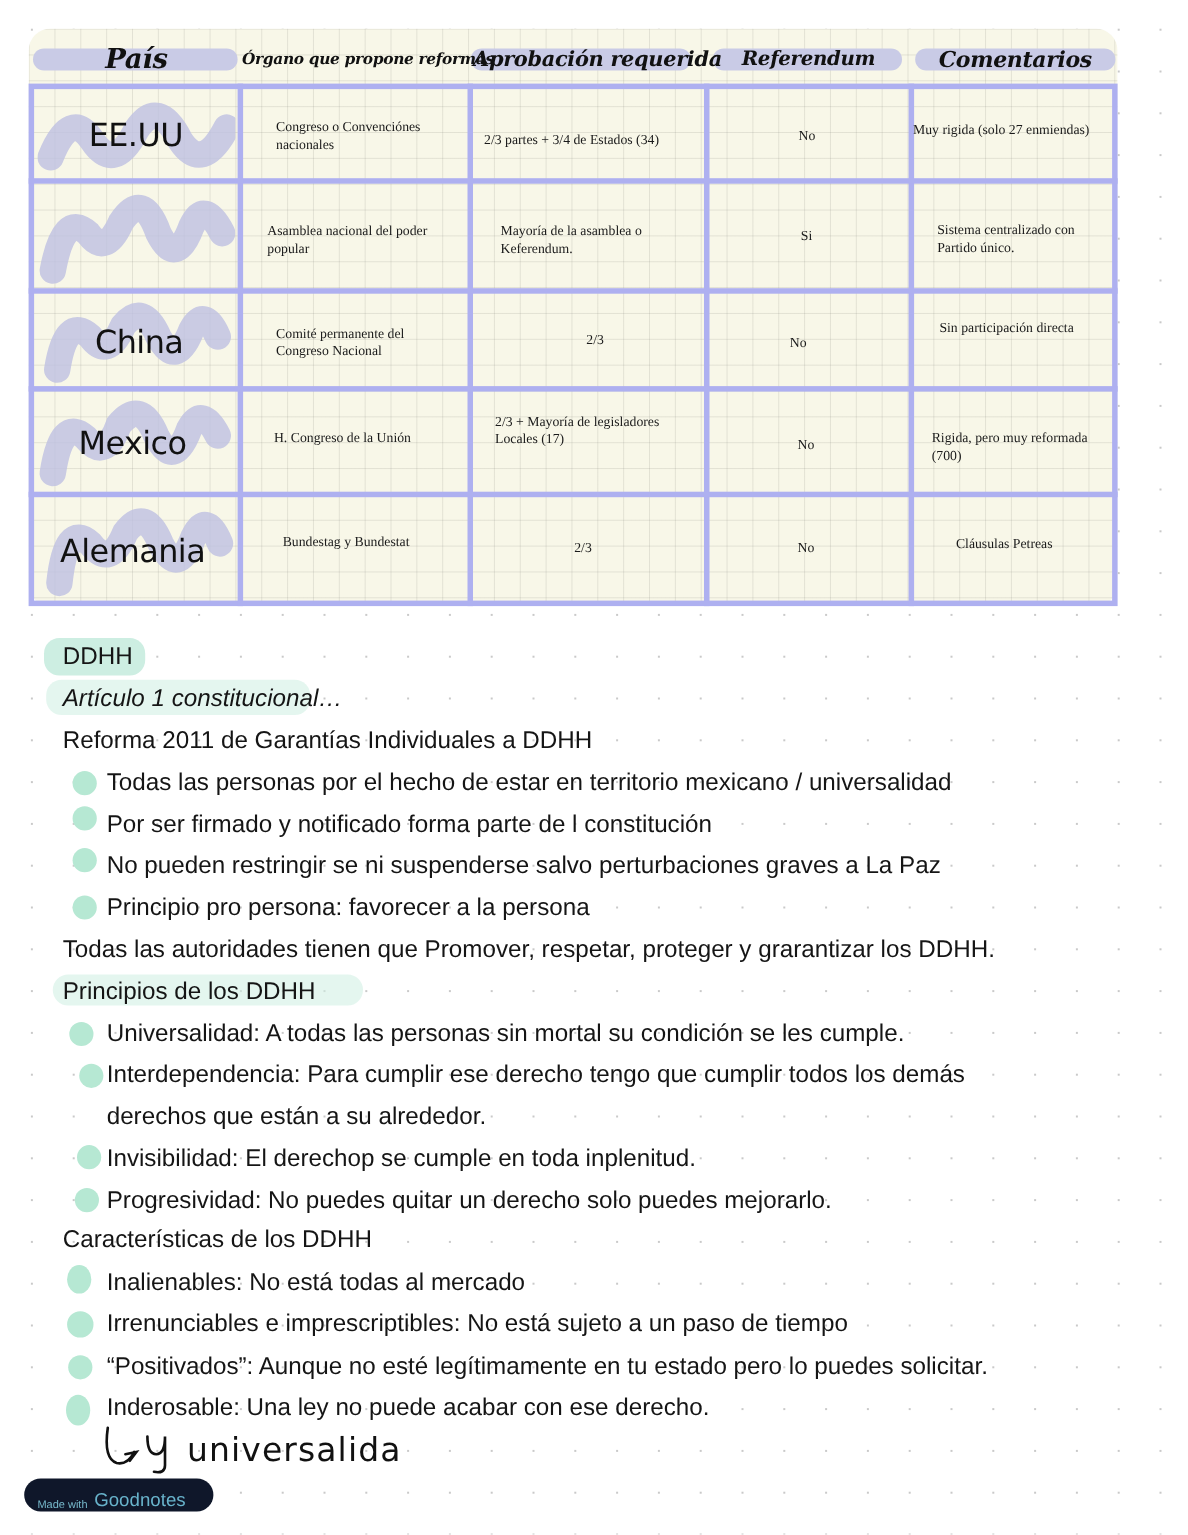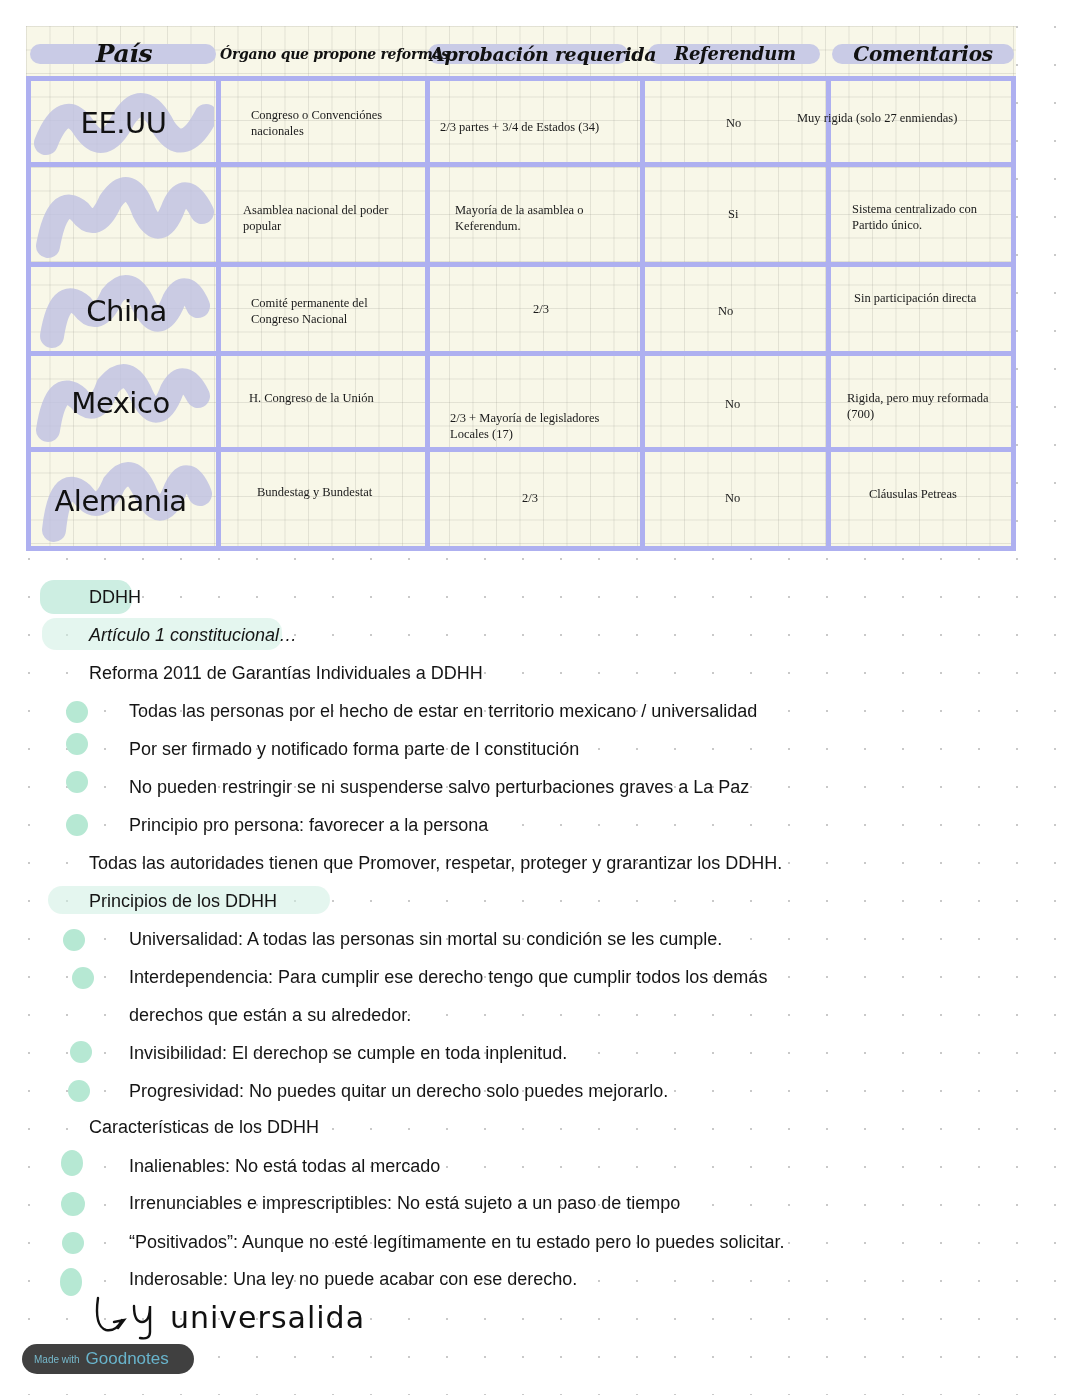--- a/index.html
+++ b/index.html
@@ -13,20 +13,21 @@
     color:#111;
   }
   
   .sheet {
     position:absolute; left:26px; top:26px; width:990px; height:525px;
     background-color:#f8f7e8;
     background-image:
       linear-gradient(to right, rgba(150,150,140,0.22) 1px, transparent 1px),
       linear-gradient(to bottom, rgba(150,150,140,0.22) 1px, transparent 1px);
     background-size: 23.5px 23.5px;
+    border-radius: 20px;
   }
   .hdr-pill {
     position:absolute; top:18px; height:20px; border-radius:10px;
     background:#c9cbe6;
   }
   .hdr-label {
     position:absolute; top:8px; height:40px; line-height:40px; text-align:center;
     font-family: "DejaVu Serif", serif; font-style:italic; font-weight:bold;
     color:#111; white-space:nowrap; letter-spacing:-0.3px;
   }
@@ -42,39 +43,39 @@
   }
   .country {
     position:absolute; font-family:"DejaVu Sans", sans-serif; font-weight:normal;
     font-size:29px; color:#111; text-align:center; letter-spacing:-0.5px;
   }
   .scribble {
     position:absolute; opacity:0.8;
   }
   
   .line {
-    position:absolute; left:57px; font-size:18px; line-height:26px;
-    color:#151515; white-space:nowrap;margin-left:32px;
+    position:absolute; left:57px; font-size:22px; line-height:26px;
+    color:#151515; white-space:nowrap;
   }
   .line.sub { left:97px; }
   .bullet {
     position:absolute; width:22px; height:22px; border-radius:50%;
     background:#b6e8d3;
   }
   .hl {
     position:absolute; background:#cdeee2; border-radius:14px;
   }
   .hl.soft { background:rgba(205,238,226,0.55); }
   .handwriting {
     position:absolute; left:92px; top:1292px; width:270px; height:50px;
   }
   .badge {
     position:absolute; left:22px; top:1344px; width:172px; height:30px;
-    border-radius:15px; background:#404040;
-    display:flex; align-items:center; padding-left:12px; box-sizing:border-box;
+    border-radius:15px; background:#0f172a;
+    display:flex; align-items:flex-end; padding-left:12px; box-sizing:border-box;
   }
   .badge .small { font-size:10px; color:#76b9cc; margin-right:6px; }
   .badge .brand { font-size:17px; color:#68b3cb; }
 </style>
 </head>
 <body>
 
 <div class="sheet">
 
   <div class="hdr-pill" style="left:4px;width:186px;"></div>
@@ -116,21 +117,21 @@
 
   <div class="country" style="left:5px;top:80px;width:185px;">EE.UU</div>
   <div class="cell" style="left:225px;top:81px;">
     <div>Congreso o Convenciónes</div>
     <div>nacionales</div>
   </div>
   <div class="cell" style="left:414px;top:93px;">
     <div>2/3 partes + 3/4 de Estados (34)</div>
   </div>
   <div class="cell" style="left:700px;top:89px;">No</div>
-  <div class="cell" style="left:771px;top:84px;">
+  <div class="cell" style="left:804px;top:84px;">
     <div>Muy rigida (solo 27 enmiendas)</div>
   </div>
 
   <div class="cell" style="left:217px;top:176px;">
     <div>Asamblea nacional del poder</div>
     <div>popular</div>
   </div>
   <div class="cell" style="left:429px;top:176px;">
     <div>Mayoría de la asamblea o</div>
     <div>Keferendum.</div>
@@ -151,21 +152,21 @@
   </div>
   <div class="cell" style="left:692px;top:277px;">No</div>
   <div class="cell" style="left:828px;top:264px;">
     <div>Sin participación directa</div>
   </div>
 
   <div class="country" style="left:2px;top:360px;width:185px;">Mexico</div>
   <div class="cell" style="left:223px;top:364px;">
     <div>H. Congreso de la Unión</div>
   </div>
-  <div class="cell" style="left:424px;top:384px;">
+  <div class="cell" style="left:424px;top:349px;">
     <div>2/3 + Mayoría de legisladores</div>
     <div>Locales (17)</div>
   </div>
   <div class="cell" style="left:699px;top:370px;">No</div>
   <div class="cell" style="left:821px;top:364px;">
     <div>Rigida, pero muy reformada</div>
     <div>(700)</div>
   </div>
 
   <div class="country" style="left:2px;top:458px;width:185px;">Alemania</div>

